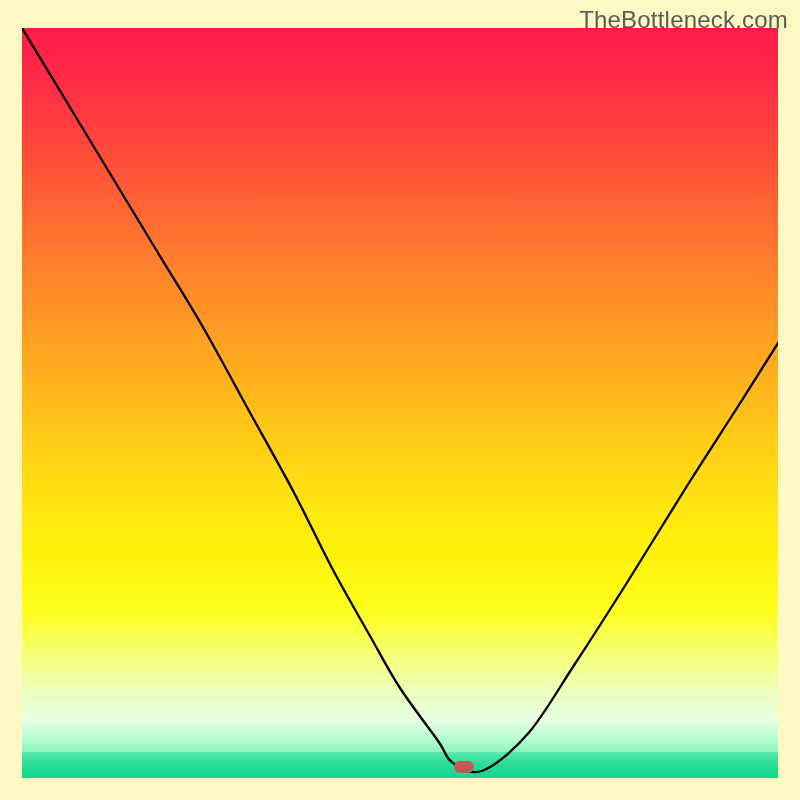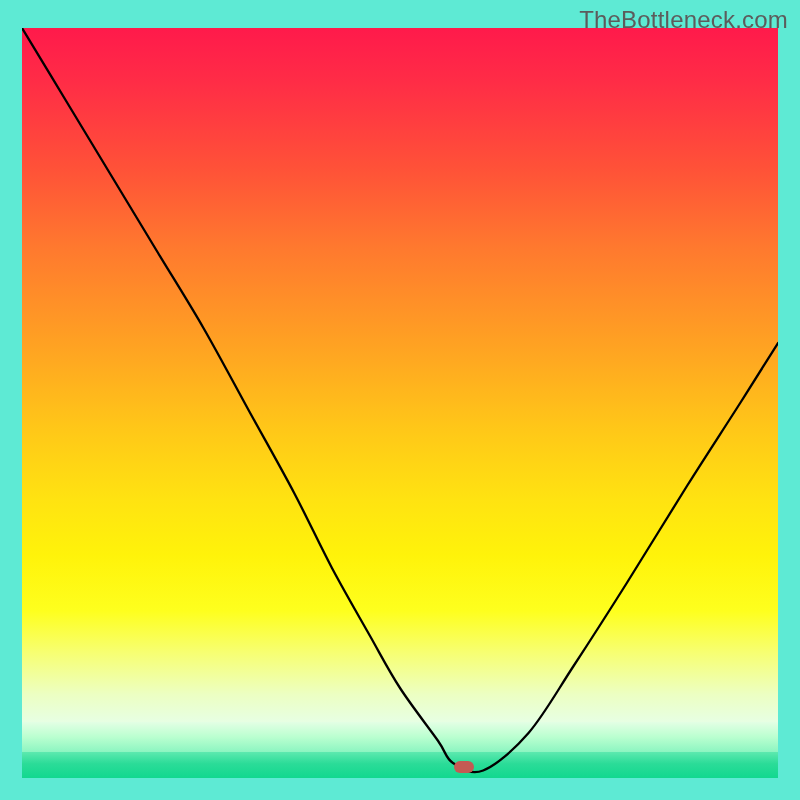--- a/index.html
+++ b/index.html
@@ -8,21 +8,21 @@
     width: 800px;
     height: 800px;
     background: #000;
     overflow: hidden;
     font-family: Arial, Helvetica, sans-serif;
   }
   .frame {
     position: relative;
     width: 800px;
     height: 800px;
-    background: #5eead4;
+    background: #fef9c3;
   }
   .watermark {
     position: absolute;
     top: 6px;
     right: 12px;
     color: #5c5c5c;
     font-size: 24px;
     font-weight: 500;
     letter-spacing: 0.2px;
     z-index: 10;

